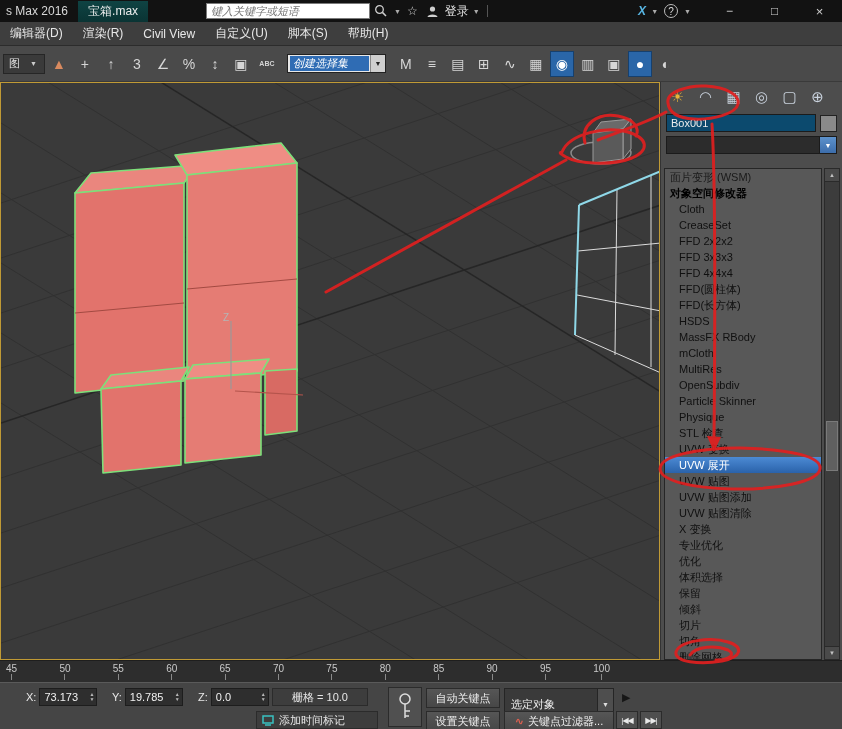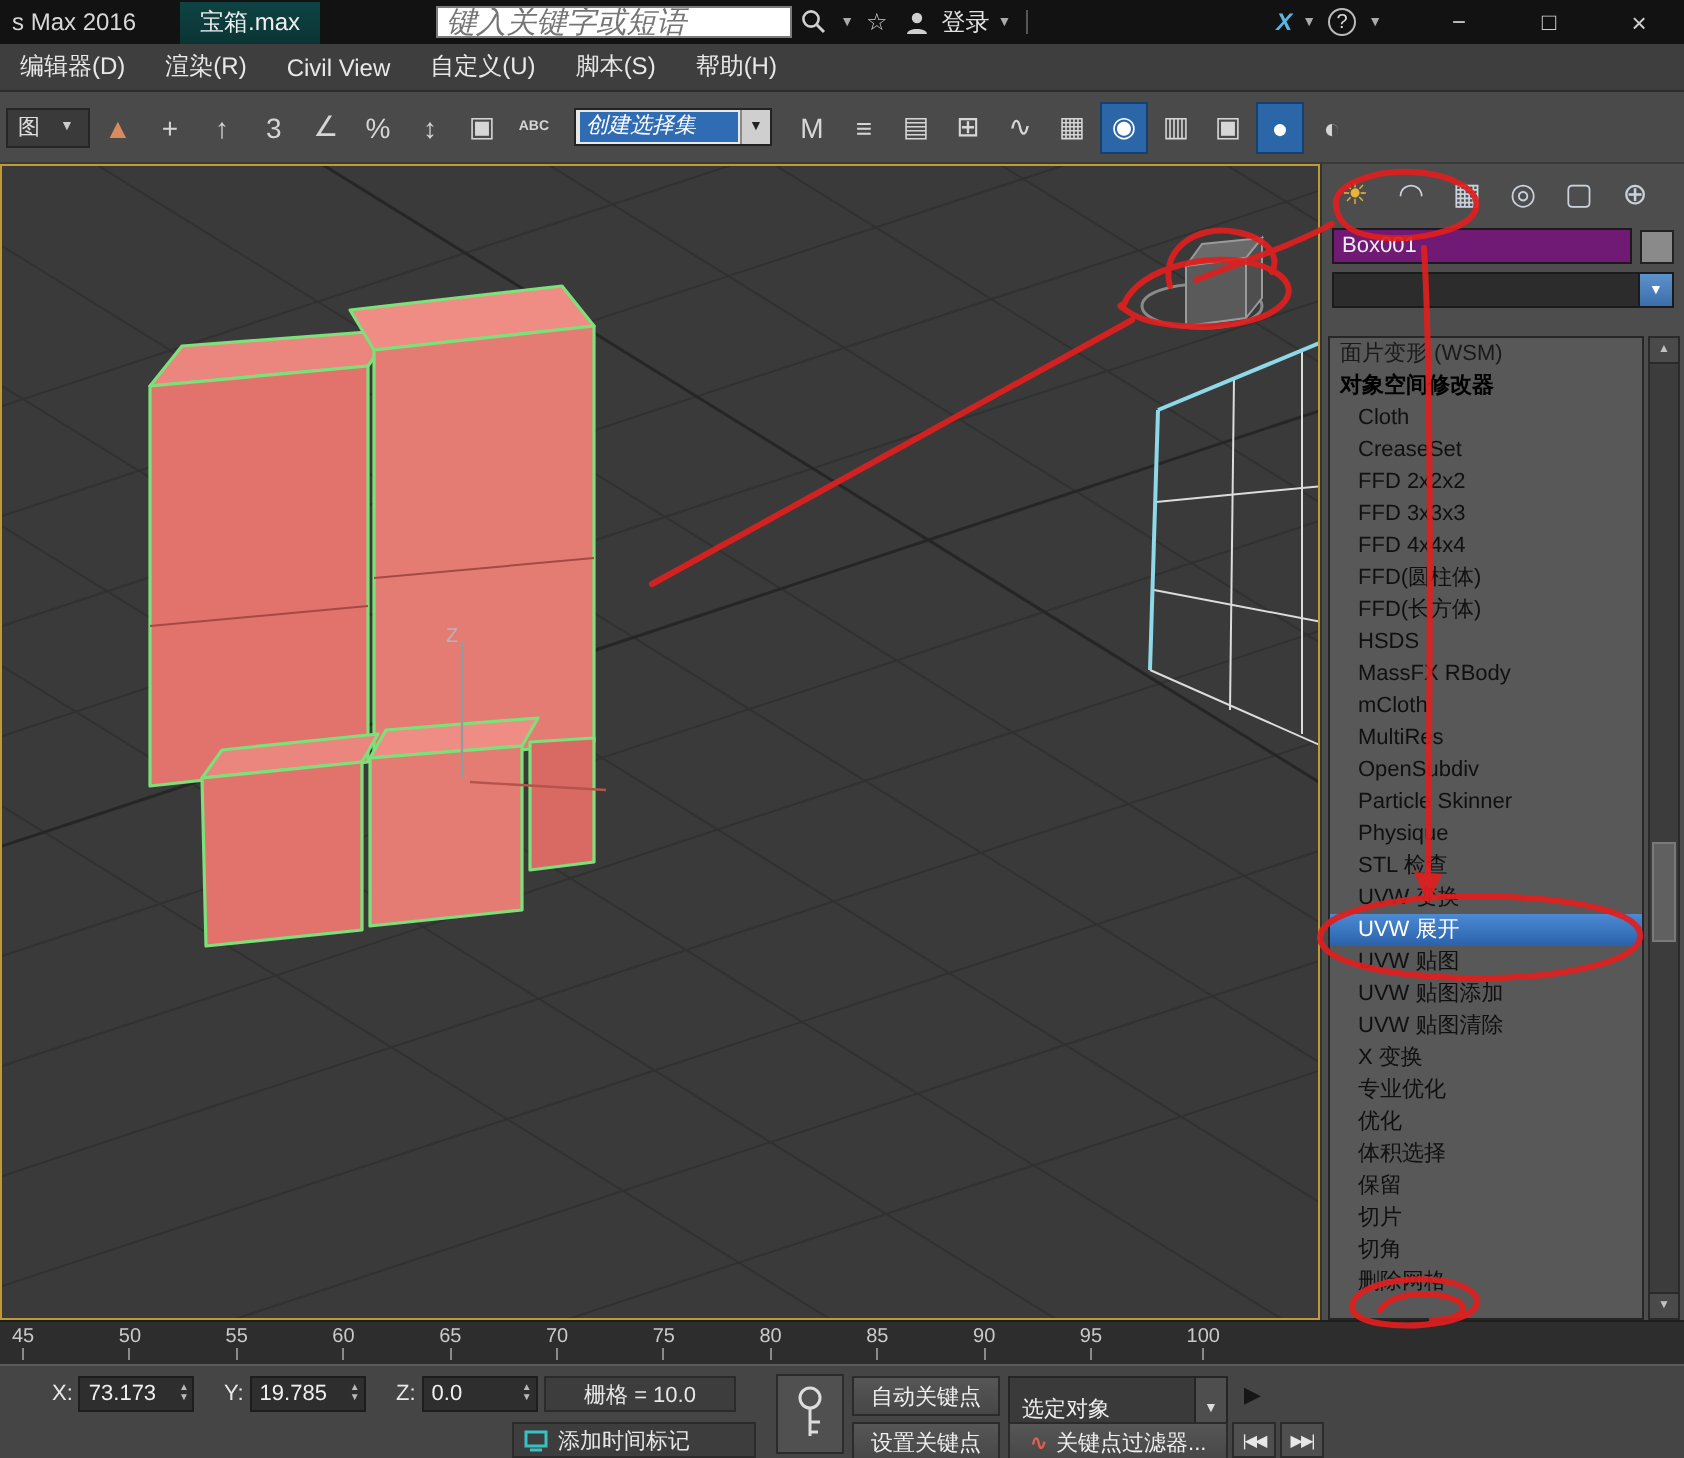--- a/index.html
+++ b/index.html
@@ -5,23 +5,23 @@
   html,body{margin:0;padding:0;background:#2b2b2b;}
   *{box-sizing:border-box;}
   #app{position:relative;width:842px;height:729px;background:#4a4a4a;overflow:hidden;
        font-family:"Liberation Sans","DejaVu Sans",sans-serif;font-size:12px;color:#ddd;
        -webkit-user-select:none;user-select:none;}
 
   
   .titlebar{position:absolute;top:0;left:0;right:0;height:22px;background:#121212;
             display:flex;align-items:center;color:#d8d8d8;font-size:12px;}
   .app-name{padding:0 6px;white-space:nowrap;}
-  .file-name{margin-left:16px;padding:2px 10px;background:linear-gradient(#0f4343,#0a3434);
+  .file-name{margin-left:4px;padding:2px 10px;background:linear-gradient(#0f4343,#0a3434);
              color:#eee;white-space:nowrap;}
-  .tb-search{margin-left:58px;width:178px;height:16px;font-size:15px;font-style:italic;
+  .tb-search{margin-left:58px;width:164px;height:16px;font-size:11px;font-style:italic;
              border:1px solid #7a7a7a;background:#fff;color:#222;padding:0 4px;
              font-family:"Liberation Sans","DejaVu Sans",sans-serif;}
   .ic-btn{display:flex;align-items:center;justify-content:center;height:22px;padding:0 4px;color:#cfcfcf;}
   .ic-btn svg{display:block;}
   .mini-arrow{font-size:7px;color:#aaa;padding:0 2px;}
   .tb-divider{width:1px;height:12px;background:#555;margin:0 5px;}
   .login-label{margin:0 2px;color:#e2e2e2;}
   .a360{color:#58b6e4;font-weight:bold;font-style:italic;padding:0 3px;}
   .help-circle{width:14px;height:14px;border:1px solid #bbb;border-radius:50%;
                display:flex;align-items:center;justify-content:center;font-size:10px;color:#ddd;}
@@ -59,21 +59,21 @@
   .viewport svg{display:block;}
 
   
   .command-panel{position:absolute;top:82px;left:660px;width:182px;height:578px;background:#4d4d4d;
                  border-left:1px solid #333;}
   .panel-tabs{display:flex;align-items:center;height:28px;padding:2px 3px 0 3px;gap:1px;}
   .panel-tab{width:27px;height:24px;display:flex;align-items:center;justify-content:center;
              color:#c9d2dd;font-size:15px;}
   .panel-tab.create{color:#e8b33a;}
   .name-row{display:flex;align-items:center;gap:4px;margin:4px 5px 0 5px;}
-  .name-field{flex:1;height:18px;background:#701a75;border:1px solid #1b1b1b;color:#ececec;
+  .name-field{flex:1;height:18px;background:#0c4a6e;border:1px solid #1b1b1b;color:#ececec;
               font-size:11px;line-height:16px;padding:0 4px;}
   .color-swatch{width:17px;height:17px;background:#8a8a8a;border:1px solid #222;}
   .mod-combo{display:flex;margin:4px 5px 0 5px;height:18px;}
   .mod-combo-field{flex:1;background:#2c2c2c;border:1px solid #1b1b1b;}
   .mod-combo-arrow{width:17px;background:linear-gradient(#5d92cc,#3c6dab);border:1px solid #1b1b1b;
                    border-left:none;display:flex;align-items:center;justify-content:center;
                    font-size:7px;color:#fff;}
   .mod-list{position:absolute;left:3px;top:86px;bottom:0;width:158px;background:#585858;
             border:1px solid #262626;overflow:hidden;font-size:11px;color:#101010;}
   .mod-item{height:16px;line-height:16px;padding-left:14px;white-space:nowrap;overflow:hidden;}
@@ -379,20 +379,21 @@
         <div class="mod-item">UVW 变换</div>
         <div class="mod-item selected">UVW 展开</div>
         <div class="mod-item">UVW 贴图</div>
         <div class="mod-item">UVW 贴图添加</div>
         <div class="mod-item">UVW 贴图清除</div>
         <div class="mod-item">X 变换</div>
         <div class="mod-item">专业优化</div>
         <div class="mod-item">优化</div>
         <div class="mod-item">体积选择</div>
         <div class="mod-item">保留</div>
+        <div class="mod-item">倾斜</div>
         <div class="mod-item">切片</div>
         <div class="mod-item">切角</div>
         <div class="mod-item">删除网格</div>
       </div>
     <div class="panel-scrollbar">
       <div class="sb-btn">▲</div>
       <div class="sb-thumb"></div>
       <div class="sb-btn bottom">▼</div>
     </div>
   </div>

